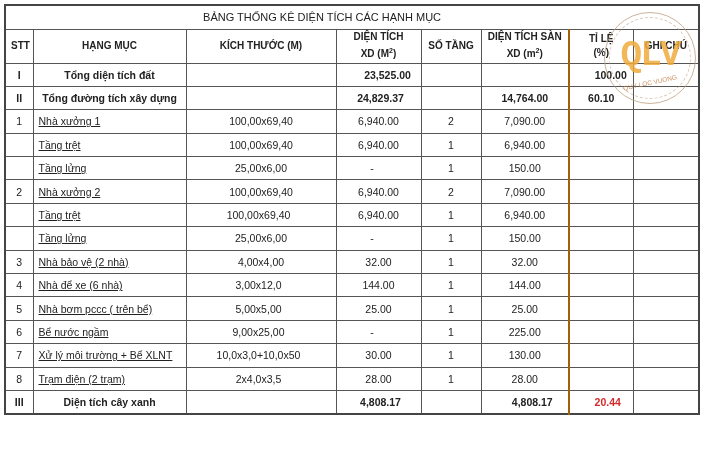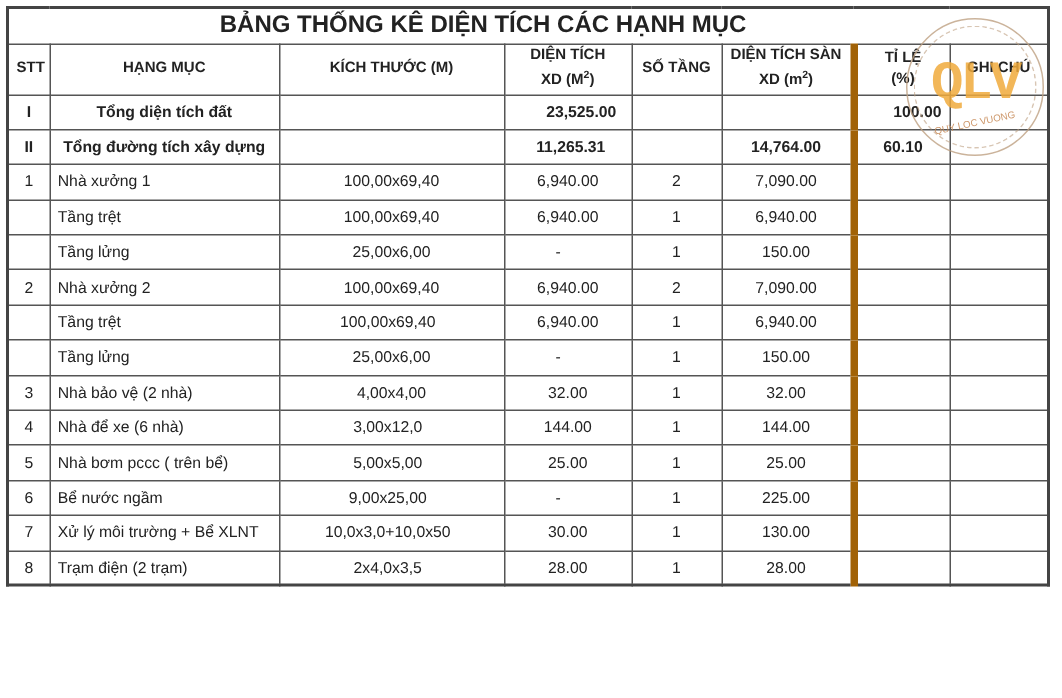--- a/index.html
+++ b/index.html
@@ -1,29 +1,29 @@
 <!DOCTYPE html>
 <html><head>
 <meta charset="utf-8">
 <style>
   html,body{margin:0;padding:0;background:#fff;}
   body{width:708px;height:465px;position:relative;overflow:hidden;font-family:"Liberation Sans",sans-serif;color:#222;}
   .wrap{position:absolute;left:4px;top:4px;width:694px;}
   table{border-collapse:collapse;width:694px;table-layout:fixed;}
   td,th{border:1px solid #555;font-size:10.5px;padding:0 5px;height:23.4px;box-sizing:border-box;white-space:nowrap;overflow:hidden;}
-  .title td{height:24px;text-align:center;font-weight:bold;font-size:16px;border-bottom:1px solid #555;}
+  .title td{height:24px;text-align:center;font-weight:normal;font-size:11px;border-bottom:1px solid #555;}
   .title td span{position:relative;left:-30px;}
   th{font-weight:bold;font-size:10px;height:34px;text-align:center;line-height:14px;}
   .c{text-align:center;}
   .r{text-align:center;}
-  .l{text-align:left;}
+  .l{text-align:left;text-decoration:underline;}
   .b{font-weight:bold;}
   .bl{font-weight:bold;text-align:center;}
   .red{color:#d62828;}
-  .thick-r{border-right:5px solid #a16207;}
+  .thick-r{border-right:2px solid #a16207;}
   .outer{border:2px solid #444;}
   sup{font-size:7px;}
   .stamp{position:absolute;left:604px;top:12px;width:92px;height:92px;border-radius:50%;border:1.5px solid rgba(190,160,130,0.8);
          box-sizing:border-box;pointer-events:none;}
   .stamp .inner{position:absolute;left:4px;top:4px;right:4px;bottom:4px;border-radius:50%;border:1px dashed rgba(190,160,130,0.6);}
   .stamp .logo{position:absolute;left:0;right:0;top:22px;text-align:center;font-family:Liberation Mono, monospace;font-weight:bold;font-size:36px;color:rgba(240,170,60,0.85);letter-spacing:-2px;}
   .stamp .arc{position:absolute;left:0;right:0;top:66px;text-align:center;font-size:6.5px;color:rgba(200,140,90,0.9);transform:rotate(-12deg);}
 </style>
 </head>
 <body>
@@ -63,21 +63,21 @@
     <td class="c"></td>
     <td class="c b thick-r"></td>
     <td class="bl" style="padding-left:24px">100.00</td>
     <td></td>
   </tr>
 
   <tr>
     <td class="c b">II</td>
     <td class="bl">Tổng đường tích xây dựng</td>
     <td class="r"></td>
-    <td class="bl" style="padding-left:9px">11,265.31</td>
+    <td class="bl" style="padding-left:9px">24,829.37</td>
     <td class="c"></td>
     <td class="c b thick-r">14,764.00</td>
     <td class="bl" style="">60.10</td>
     <td></td>
   </tr>
 
   <tr>
     <td class="c">1</td>
     <td class="l">Nhà xưởng 1</td>
     <td class="r">100,00x69,40</td>
@@ -191,20 +191,30 @@
     <td class="c">8</td>
     <td class="l">Trạm điện (2 trạm)</td>
     <td class="r" style="padding-right:10px">2x4,0x3,5</td>
     <td class="r">28.00</td>
     <td class="c">1</td>
     <td class="r thick-r">28.00</td>
     <td></td>
     <td></td>
   </tr>
 
+  <tr>
+    <td class="c b">III</td>
+    <td class="bl">Diện tích cây xanh</td>
+    <td class="r"></td>
+    <td class="bl" style="padding-left:9px">4,808.17</td>
+    <td class="c"></td>
+    <td class="bl thick-r" style="padding-left:20px">4,808.17</td>
+    <td class="bl red" style="padding-left:18px">20.44</td>
+    <td></td>
+  </tr>
 
 </tbody>
     </table>
 </div>
 
 <div class="stamp">
   <div class="inner"></div>
   <div class="logo">QLV</div>
   <div class="arc">QUY LOC VUONG</div>
 </div>

